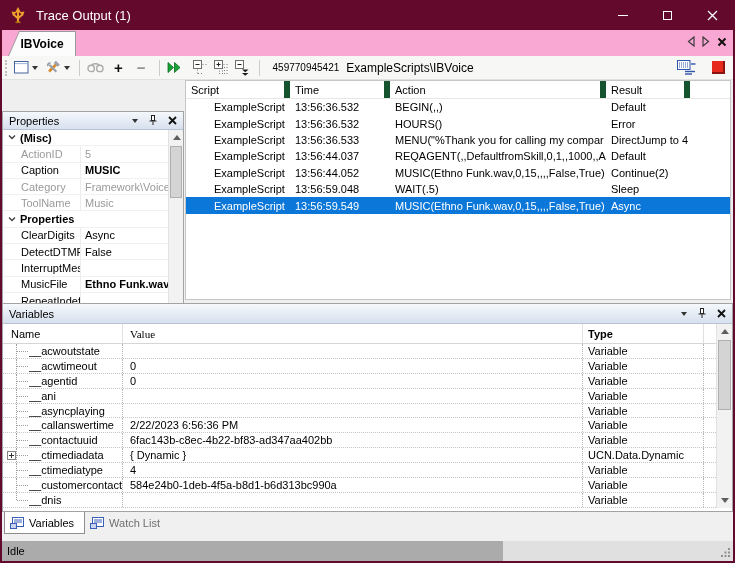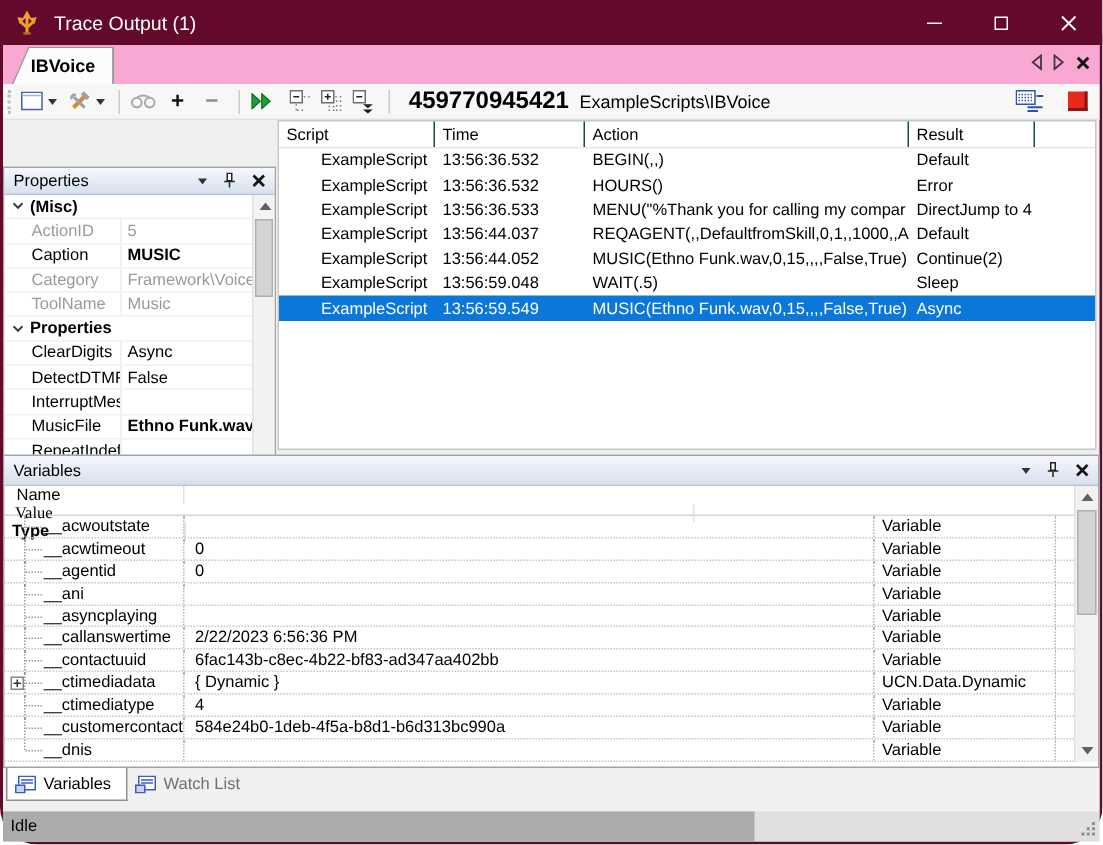--- a/index.html
+++ b/index.html
@@ -1,19 +1,19 @@
 <!DOCTYPE html>
 <html><head>
 <meta charset="utf-8">
 <style>
   * { box-sizing: border-box; margin: 0; padding: 0; }
   html,body { width:735px; height:563px; overflow:hidden; background:#fff; }
   #window {
     position:relative; width:735px; height:563px; background:#63092B;
-    font-family:"Liberation Sans", sans-serif; font-size:11px; color:#000;border-radius:25px;
+    font-family:"Liberation Sans", sans-serif; font-size:11px; color:#000;
   }
   .backdrop { position:absolute; left:2px; top:30px; width:731px; height:531px; background:#EFEFEF; }
 
   
   .titlebar { position:absolute; left:0; top:0; width:735px; height:30px; background:#63092B; display:flex; align-items:center; color:#fff; }
   .app-icon { margin-left:9px; width:18px; height:18px; }
   .title-text { margin-left:9px; font-size:13px; }
   .win-controls { margin-left:auto; display:flex; height:30px; }
   .wbtn { width:45px; height:30px; display:flex; align-items:center; justify-content:center; }
   .glyph-min { width:10px; height:1px; background:#fff; }
@@ -29,21 +29,21 @@
   .tab-nav { position:absolute; right:6px; top:6px; display:flex; align-items:center; gap:7px; }
 
   
   .toolbar { position:absolute; left:2px; top:56px; width:731px; height:24px; background:#F7F7F6; border-bottom:1px solid #E2E2E2; display:flex; align-items:center; padding-left:2px; }
   .tgrip { width:3px; height:16px; border-left:2px dotted #BDBDBD; margin:0 4px 0 1px; }
   .tbtn { height:20px; display:flex; align-items:center; padding:0 2px; margin-right:2px; }
   .caret-down { width:0; height:0; border:3px solid transparent; border-top:4px solid #333; margin-left:3px; margin-top:4px; }
   .tsep { width:1px; height:16px; background:#CBCBCB; margin:0 5px; }
   .tplus { font-size:15px; font-weight:bold; color:#111; padding:0 6px; }
   .tminus { font-size:15px; font-weight:bold; color:#8E8E8E; padding:0 6px; }
-  .tid { font-weight:bold; font-size:16px; margin-left:8px; white-space:nowrap; }
+  .tid { font-weight:normal; font-size:10px; margin-left:8px; white-space:nowrap; }
   .tpath { font-size:12px; margin-left:7px; white-space:nowrap; }
   .tright { margin-left:auto; display:flex; align-items:center; }
   .rsq { width:13px; height:13px; background:#E62B1E; border-right:2px solid #8C1410; border-bottom:2px solid #8C1410; margin:0 8px 0 12px; }
 
   
   .panel-header { height:18px; background:linear-gradient(#F5F8FC,#D7E0EE); border-bottom:1px solid #B7C2D2; display:flex; align-items:center; padding-left:6px; }
   .ph-icons { margin-left:auto; display:flex; align-items:center; gap:11px; margin-right:6px; }
 
   
   .props { position:absolute; left:2px; top:80px; width:182px; height:220px; border:1px solid #A3A3A3; background:#fff;margin-top:31px; }
@@ -57,32 +57,32 @@
   .pval.vbold { font-weight:bold; }
   .pscroll { position:absolute; top:18px; right:0; width:15px; bottom:0; background:#F2F2F2; border-left:1px solid #E2E2E2; }
   .sarrow { position:absolute; left:0; width:15px; height:15px; display:flex; align-items:center; justify-content:center; }
   .tri-up { width:0; height:0; border:4px solid transparent; border-bottom:5px solid #5F5F5F; margin-top:-4px; }
   .tri-down { width:0; height:0; border:4px solid transparent; border-top:5px solid #5F5F5F; margin-bottom:-4px; }
   .sthumb { position:absolute; left:1px; right:1px; background:#D4D4D4; border:1px solid #AFAFAF; }
 
   
   .trace { position:absolute; left:185px; top:80px; width:546px; height:220px; border:1px solid #C6C6C6; background:#fff; }
   .thead { display:flex; height:18px; border-bottom:1px solid #E6E6E6; }
-  .thc { display:flex; align-items:center; padding-left:5px; border-right:1px solid #14532d; overflow:hidden; white-space:nowrap; }
+  .thc { display:flex; align-items:center; padding-left:5px; border-right:6px solid #14532d; overflow:hidden; white-space:nowrap; }
   .tbody { position:absolute; left:0; top:18px; right:0; bottom:0; overflow:hidden; }
   .trow { display:flex; height:16.4px; align-items:center; }
   .tc { overflow:hidden; white-space:nowrap; padding-left:5px; height:100%; display:flex; align-items:center; flex:none; }
   .c1 { width:104px; } .c2 { width:100px; } .c3 { width:216px; } .c4 { width:84px; } .cfill { flex:1; }
   .trow .c1 { padding-left:28px; }
   .trow.sel { background:#0A77D9; color:#fff; }
 
   
   .vars { position:absolute; left:2px; top:303px; width:731px; height:209px; border:1px solid #A3A3A3; background:#fff; }
   .vars .panel-header { height:20px; }
-  .vhead { display:flex; height:20px; border-bottom:1px solid #D6D6D6;flex-direction:column; }
+  .vhead { display:flex; height:20px; border-bottom:1px solid #D6D6D6; }
   .vhc { display:flex; align-items:center; border-right:1px solid #E0E0E0; overflow:hidden; white-space:nowrap; flex:none; }
   .hn { width:120px; padding-left:8px; } .hv { width:460px; padding-left:7px;font-family:Liberation Serif, serif; } .ht { width:121px; padding-left:5px;font-weight:bold; } .hf { flex:1; border-right:none; }
   .vbody { position:absolute; left:0; top:40px; right:16px; height:164px; overflow:hidden; }
   .vrow { display:flex; height:14.9px; align-items:center; border-bottom:1px dotted #C6C6C6; position:relative; }
   .vtree { width:26px; height:100%; position:relative; flex:none; }
   .vtree .vln { position:absolute; left:13px; top:0; bottom:0; border-left:1px dotted #9C9C9C; }
   .vtree.lastrow .vln { bottom:50%; }
   .vtree .hln { position:absolute; left:14px; top:50%; width:11px; border-top:1px dotted #9C9C9C; }
   .vname { width:94px; flex:none; overflow:hidden; white-space:nowrap; height:100%; display:flex; align-items:center; border-right:1px dotted #B5B5B5; }
   .vvalue { width:460px; flex:none; padding-left:7px; overflow:hidden; white-space:nowrap; height:100%; display:flex; align-items:center; border-right:1px dotted #B5B5B5; }

